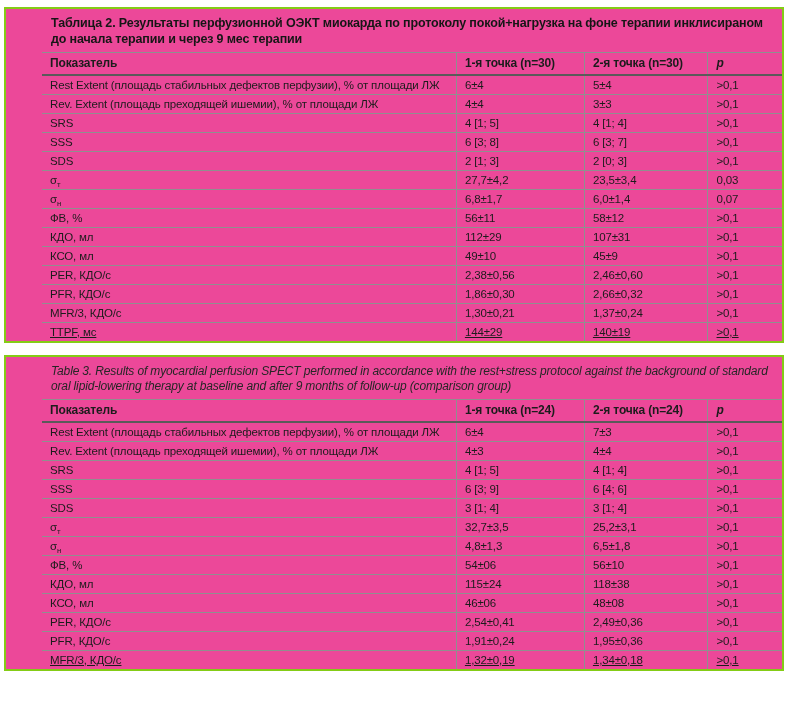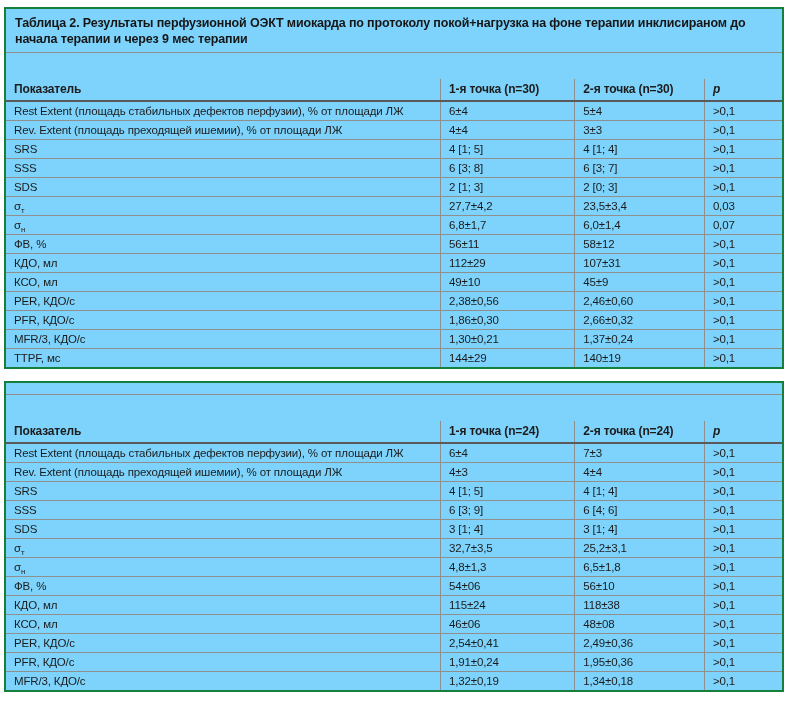--- a/index.html
+++ b/index.html
@@ -10,23 +10,24 @@
   body {
     width: 789px;
     height: 728px;
     box-sizing: border-box;
     padding: 7px 5px 6px 4px;
     font-family: "Liberation Sans", "DejaVu Sans", sans-serif;
     color: #1c1c1c;
     letter-spacing: -0.15px;
   }
   .table-block {
-    border: 2px solid #15803d;
-    background: #7dd3fc;
+    border: 2px solid #84cc16;
+    background: #ec4899;
     margin-bottom: 12px;
+    padding-left: 36px;
   }
   .caption {
     padding: 6px 9px 5px 9px;
     border-bottom: 1.5px solid #8f8f8f;
   }
   .caption-ru {
     font-weight: bold;
     font-size: 12.5px;
     line-height: 16px;
     color: #161616;
@@ -35,21 +36,20 @@
     font-style: italic;
     font-size: 12px;
     line-height: 15px;
     margin-top: 1px;
     color: #262626;
   }
   table.data-table {
     width: 100%;
     border-collapse: collapse;
     table-layout: fixed;
-    margin-top: 26px;
   }
   table.data-table col.c1 { width: 56%; }
   table.data-table col.c2 { width: 17.3%; }
   table.data-table col.c3 { width: 16.7%; }
   table.data-table col.c4 { width: 10%; }
   table.data-table th, table.data-table td {
     font-size: 11.5px;
     line-height: 13px;
     padding: 2.5px 8px 2.5px 8px;
     text-align: left;
@@ -66,21 +66,21 @@
   }
   table.data-table th.p-col { font-style: italic; }
   table.data-table td {
     border-bottom: 1.5px solid #8f8f8f;
   }
   table.data-table tr td:first-child { white-space: normal; }
   table.data-table th + th,
   table.data-table td + td {
     border-left: 1.5px solid #8f8f8f;
   }
-  table.data-table tr:last-child td { border-bottom: none; }
+  table.data-table tr:last-child td { border-bottom: none; text-decoration: underline; }
   sub {
     font-size: 68%;
     line-height: 0;
     vertical-align: -3px;
   }
 </style>
 </head>
 <body>
 
 <div id="tables-root">
@@ -187,20 +187,21 @@
             <td>144±29</td>
             <td>140±19</td>
             <td>&gt;0,1</td>
           </tr>
         </tbody>
     </table>
   </section>
 
   <section class="table-block">
     <div class="caption">
+      <div class="caption-en">Table 3. Results of myocardial perfusion SPECT performed in accordance with the rest+stress protocol against the background of standard oral lipid-lowering therapy at baseline and after 9 months of follow-up (comparison group)</div>
     </div>
     <table class="data-table">
       <colgroup>
         <col class="c1">
           <col class="c2">
           <col class="c3">
           <col class="c4">
       </colgroup>
       <thead>
         <tr>

